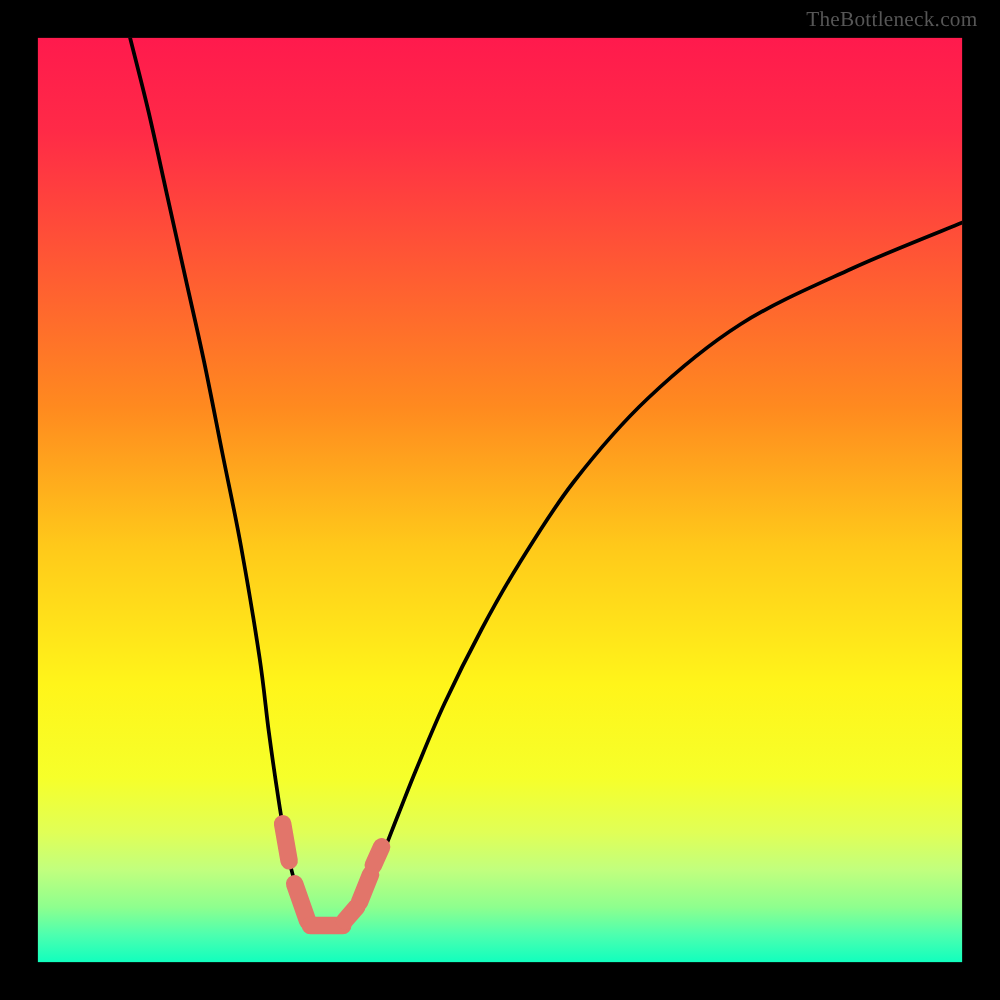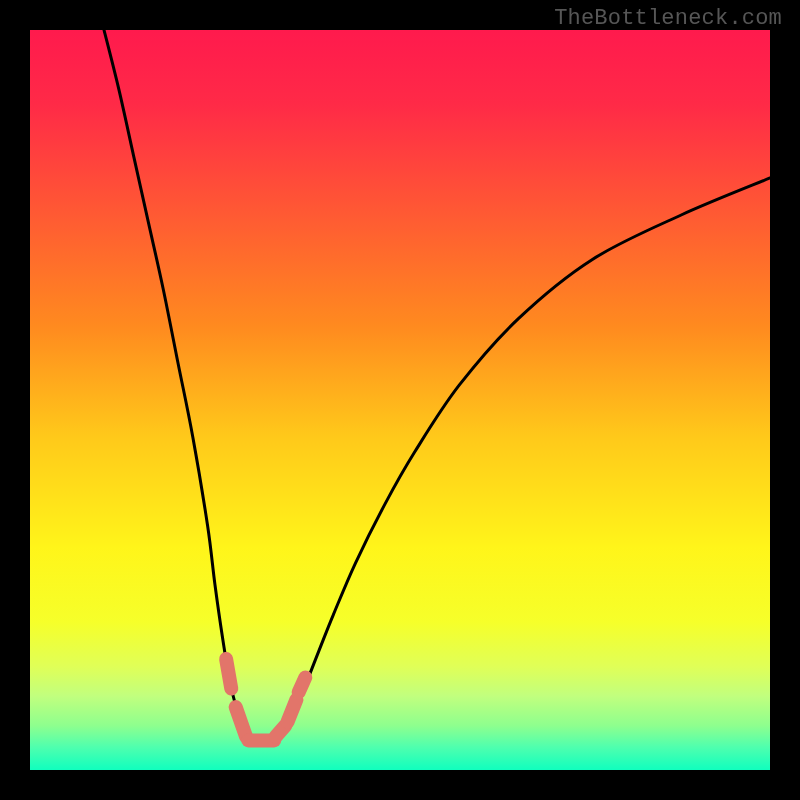--- a/index.html
+++ b/index.html
@@ -7,22 +7,22 @@
   .container {
     position: relative;
     width: 800px;
     height: 800px;
     background: #000;
   }
   .watermark {
     position: absolute;
     top: 6px;
     right: 18px;
-    font-family: Liberation Mono, monospace;
-    font-size: 22px;
+    font-family: Liberation Serif, serif;
+    font-size: 17px;
     color: #565656;
     letter-spacing: 0.2px;
     z-index: 10;
   }
   .plot-area {
     position: absolute;
     left: 30px;
     top: 30px;
     width: 740px;
     height: 740px;

